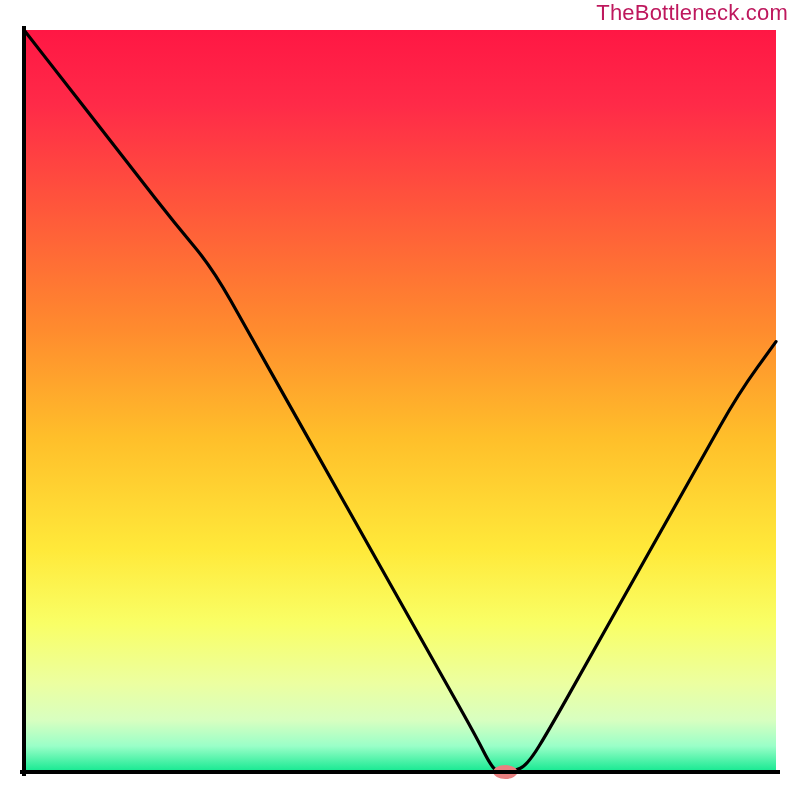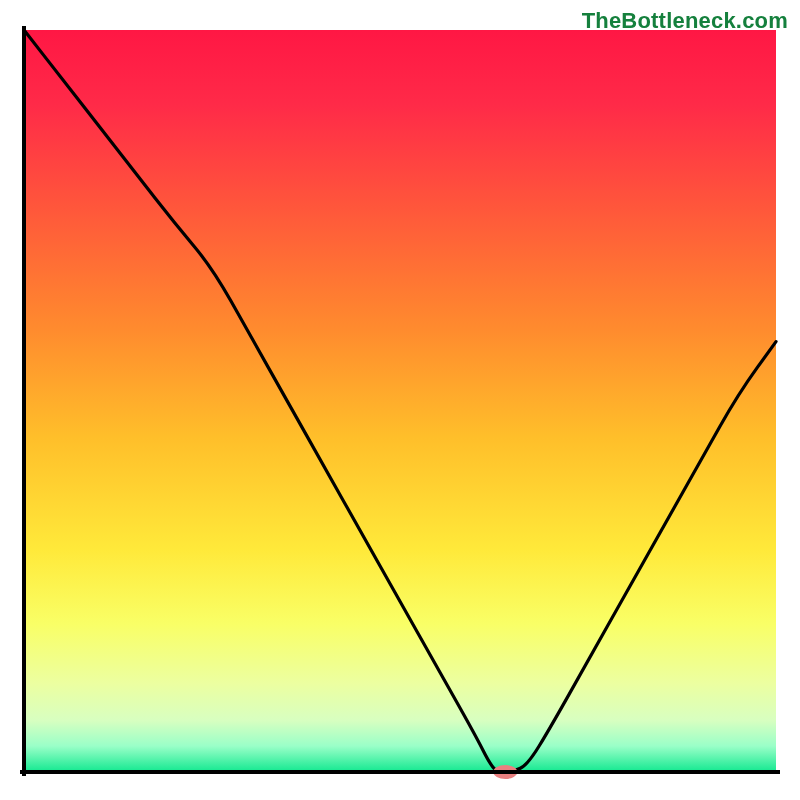--- a/index.html
+++ b/index.html
@@ -10,25 +10,25 @@
     background: #ffffff;
     font-family: Arial, Helvetica, sans-serif;
   }
   .chart-container {
     position: relative;
     width: 800px;
     height: 800px;
   }
   .watermark {
     position: absolute;
-    top: 8px;
+    top: 0;
     right: 12px;
     font-size: 22px;
-    color: #15803d;
-    font-weight: 700;
+    color: #be185d;
+    font-weight: 400;
     letter-spacing: 0.2px;
     z-index: 10;
   }
   svg.plot {
     position: absolute;
     top: 0;
     left: 0;
   }
 </style>
 </head>

